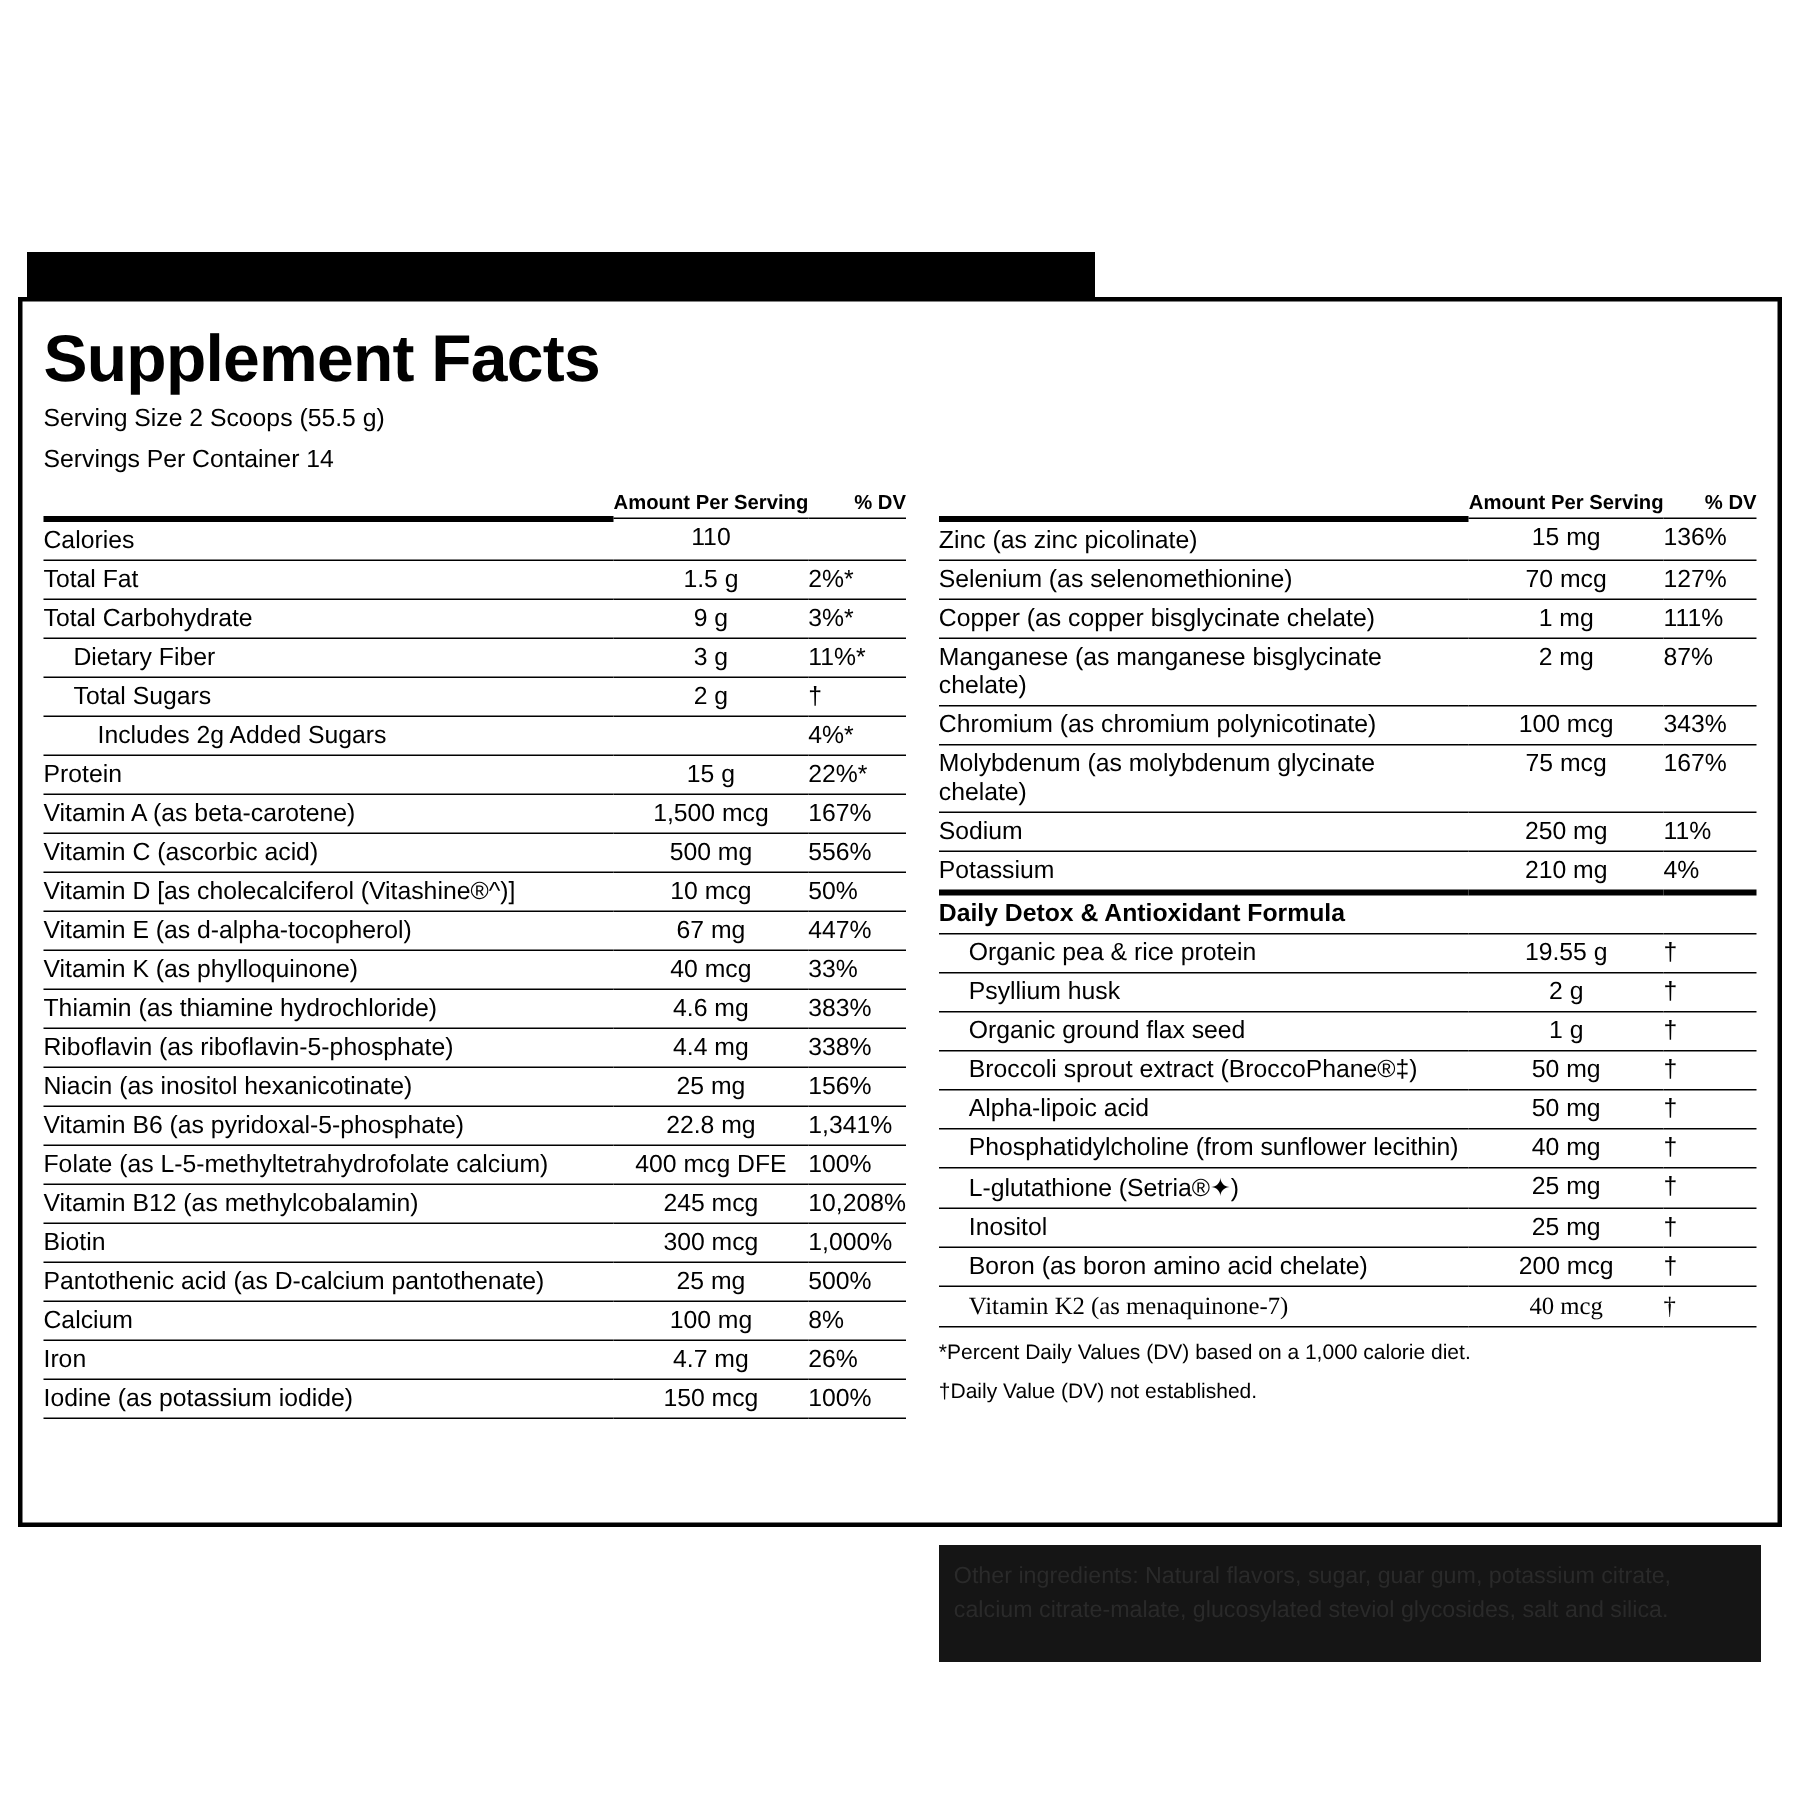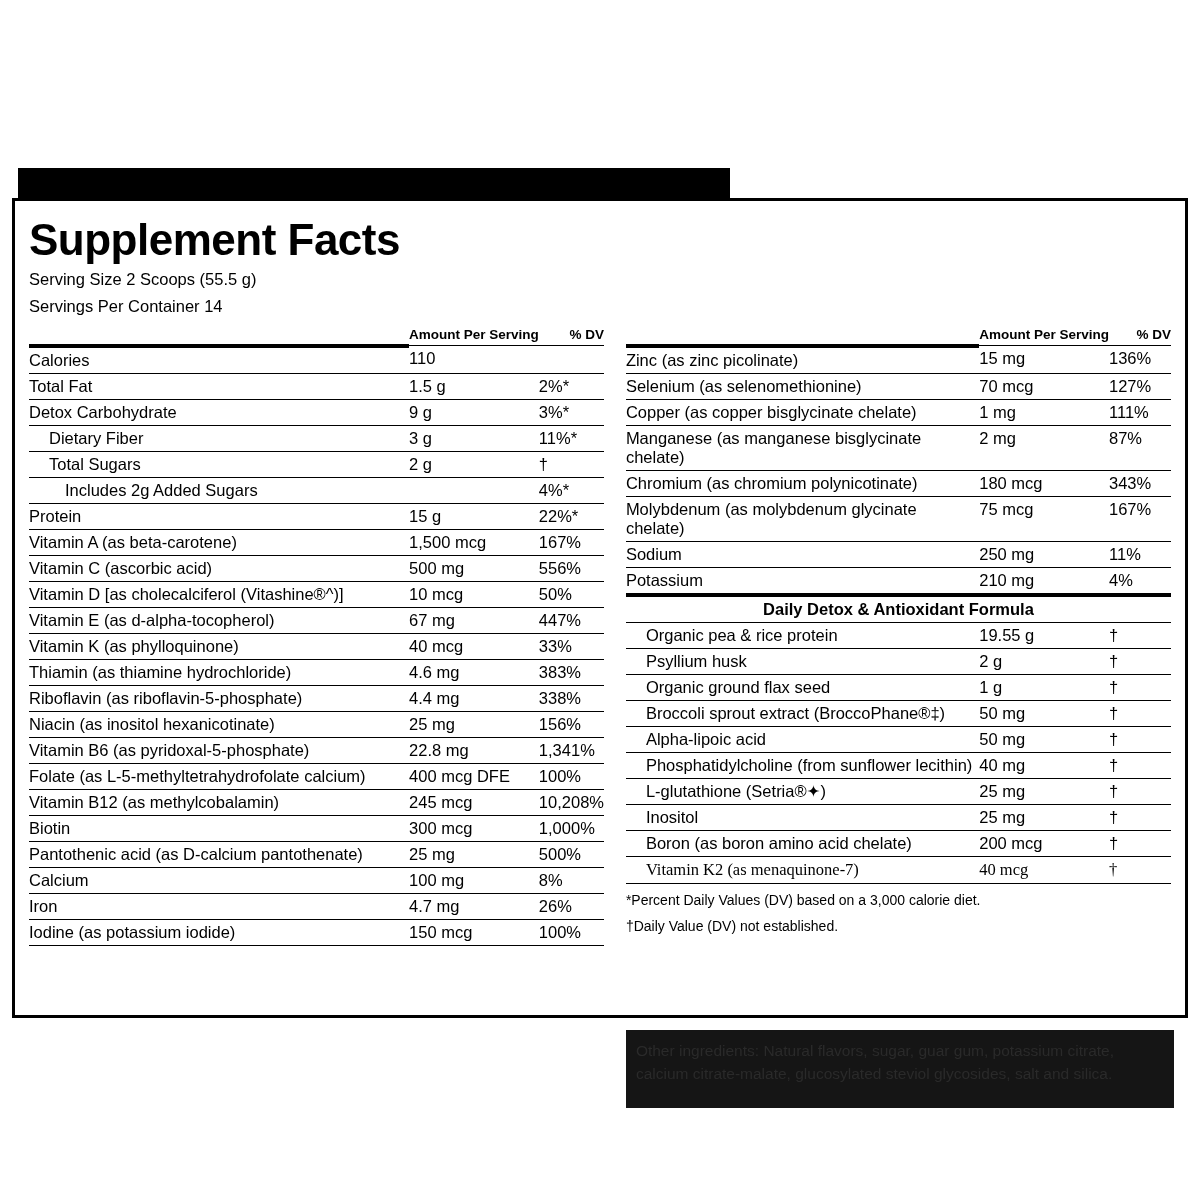--- a/index.html
+++ b/index.html
@@ -93,33 +93,33 @@
   .hdr td {
     border-bottom: 4px solid #000000;
     font-size: 13.5px;
     font-weight: bold;
     padding-bottom: 3px;
     text-align: right;
   }
   .hdr td.c-name { border-bottom: 4px solid #000000; }
 
   td.c-name { text-align: left; padding-right: 6px; }
-  td.c-amt  { text-align: left; width: 118px; white-space: nowrap; padding-right: 10px;}
+  td.c-amt  { text-align: center; width: 118px; white-space: nowrap; padding-right: 10px;}
   td.c-dv   { width: 62px; white-space: nowrap; }
 
   .indent1 td.c-name { padding-left: 20px; }
   .indent2 td.c-name { padding-left: 36px; }
 
   .subhead td {
     font-weight: bold;
     border-bottom: 1px solid #000000;
     padding-top: 5px;
     padding-bottom: 4px;
   }
-  .thick-top td { border-top: 4px solid #000000; text-align: center; }
+  .thick-top td { border-top: 4px solid #000000; }
   .thick-bottom td { border-bottom: 5px solid #000000; font-family: Liberation Serif, serif; }
 
   .footnotes {
     margin: 7px 0 0 0;
     font-size: 14px;
     line-height: 1.35;
   }
 
   
   .other-block {
@@ -166,21 +166,21 @@
                 <td class="c-name">Calories</td>
                 <td class="c-amt">110</td>
                 <td class="c-dv"></td>
               </tr>
               <tr>
                 <td class="c-name">Total Fat</td>
                 <td class="c-amt">1.5 g</td>
                 <td class="c-dv">2%*</td>
               </tr>
               <tr>
-                <td class="c-name">Detox Carbohydrate</td>
+                <td class="c-name">Total Carbohydrate</td>
                 <td class="c-amt">9 g</td>
                 <td class="c-dv">3%*</td>
               </tr>
               <tr class="indent1">
                 <td class="c-name">Dietary Fiber</td>
                 <td class="c-amt">3 g</td>
                 <td class="c-dv">11%*</td>
               </tr>
               <tr class="indent1">
                 <td class="c-name">Total Sugars</td>
@@ -306,21 +306,21 @@
                 <td class="c-amt">1 mg</td>
                 <td class="c-dv">111%</td>
               </tr>
               <tr>
                 <td class="c-name">Manganese (as manganese bisglycinate chelate)</td>
                 <td class="c-amt">2 mg</td>
                 <td class="c-dv">87%</td>
               </tr>
               <tr>
                 <td class="c-name">Chromium (as chromium polynicotinate)</td>
-                <td class="c-amt">180 mcg</td>
+                <td class="c-amt">100 mcg</td>
                 <td class="c-dv">343%</td>
               </tr>
               <tr>
                 <td class="c-name">Molybdenum (as molybdenum glycinate chelate)</td>
                 <td class="c-amt">75 mcg</td>
                 <td class="c-dv">167%</td>
               </tr>
               <tr>
                 <td class="c-name">Sodium</td>
                 <td class="c-amt">250 mg</td>
@@ -380,21 +380,21 @@
                 <td class="c-dv">†</td>
               </tr>
               <tr class="indent1 indent1 thick-bottom">
                 <td class="c-name">Vitamin K2 (as menaquinone-7)</td>
                 <td class="c-amt">40 mcg</td>
                 <td class="c-dv">†</td>
               </tr>
             </tbody>
         </table>
 
-        <div class="footnotes">*Percent Daily Values (DV) based on a 3,000 calorie diet.</div>
+        <div class="footnotes">*Percent Daily Values (DV) based on a 1,000 calorie diet.</div>
         <div class="footnotes">†Daily Value (DV) not established.</div>
 
         <div class="other-block">
           <span>Other ingredients: Natural flavors, sugar, guar gum, potassium citrate, calcium citrate-malate, glucosylated steviol glycosides, salt and silica.</span>
         </div>
       </div>
 
     </div>
   </div>
 </div>

